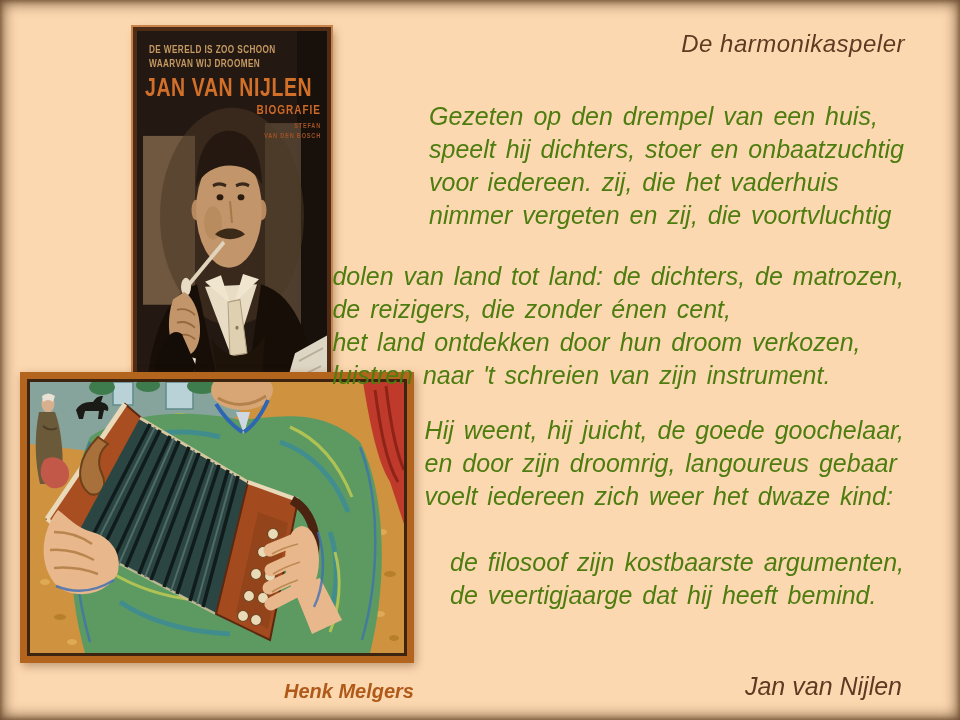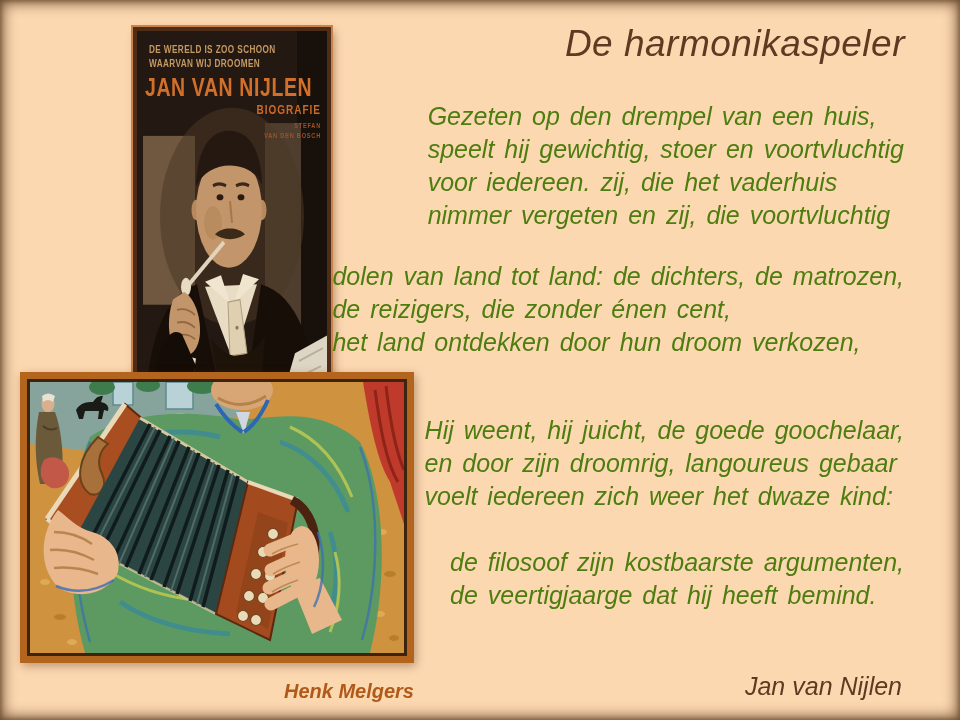--- a/index.html
+++ b/index.html
@@ -12,21 +12,21 @@
   .vignette{
     position:absolute;inset:0;pointer-events:none;z-index:50;
     box-shadow:
       inset 0 0 14px 3px rgba(97,66,38,.85),
       inset 0 0 4px 1px rgba(77,50,28,.55);
   }
 
   
   .slide-title{
     position:absolute;top:28px;right:55px;
-    font-style:italic;font-size:37px;line-height:31px;
+    font-style:italic;font-size:24px;line-height:31px;
     color:#5d3a21;letter-spacing:.5px;white-space:nowrap;
   }
   .stanza{
     position:absolute;right:56px;text-align:left;
     font-style:italic;font-size:25px;line-height:33px;
     color:#4d7c0f;word-spacing:3px;white-space:nowrap;
   }
   .stanza .poem-line{white-space:nowrap;}
   .s1{top:100px;}
   .s2{top:260px;}
@@ -271,29 +271,30 @@
       </svg>
     </div>
   </div>
 
   <div class="painting-caption">Henk Melgers</div>
 
   <div class="slide-title">De harmonikaspeler</div>
 
   <div class="stanza s1">
     <div class="poem-line">Gezeten op den drempel van een huis,</div>
-    <div class="poem-line">speelt hij gewichtig, stoer en voortvluchtig</div>
+    <div class="poem-line">speelt hij dichters, stoer en onbaatzuchtig</div>
     <div class="poem-line">voor iedereen. zij, die het vaderhuis</div>
     <div class="poem-line">nimmer vergeten en zij, die voortvluchtig</div>
   </div>
 
   <div class="stanza s2">
     <div class="poem-line">dolen van land tot land: de dichters, de matrozen,</div>
     <div class="poem-line">de reizigers, die zonder énen cent,</div>
     <div class="poem-line">het land ontdekken door hun droom verkozen,</div>
+    <div class="poem-line">luistren naar 't schreien van zijn instrument.</div>
   </div>
 
   <div class="stanza s3">
     <div class="poem-line">Hij weent, hij juicht, de goede goochelaar,</div>
     <div class="poem-line">en door zijn droomrig, langoureus gebaar</div>
     <div class="poem-line">voelt iedereen zich weer het dwaze kind:</div>
   </div>
 
   <div class="stanza s4">
     <div class="poem-line">de filosoof zijn kostbaarste argumenten,</div>

